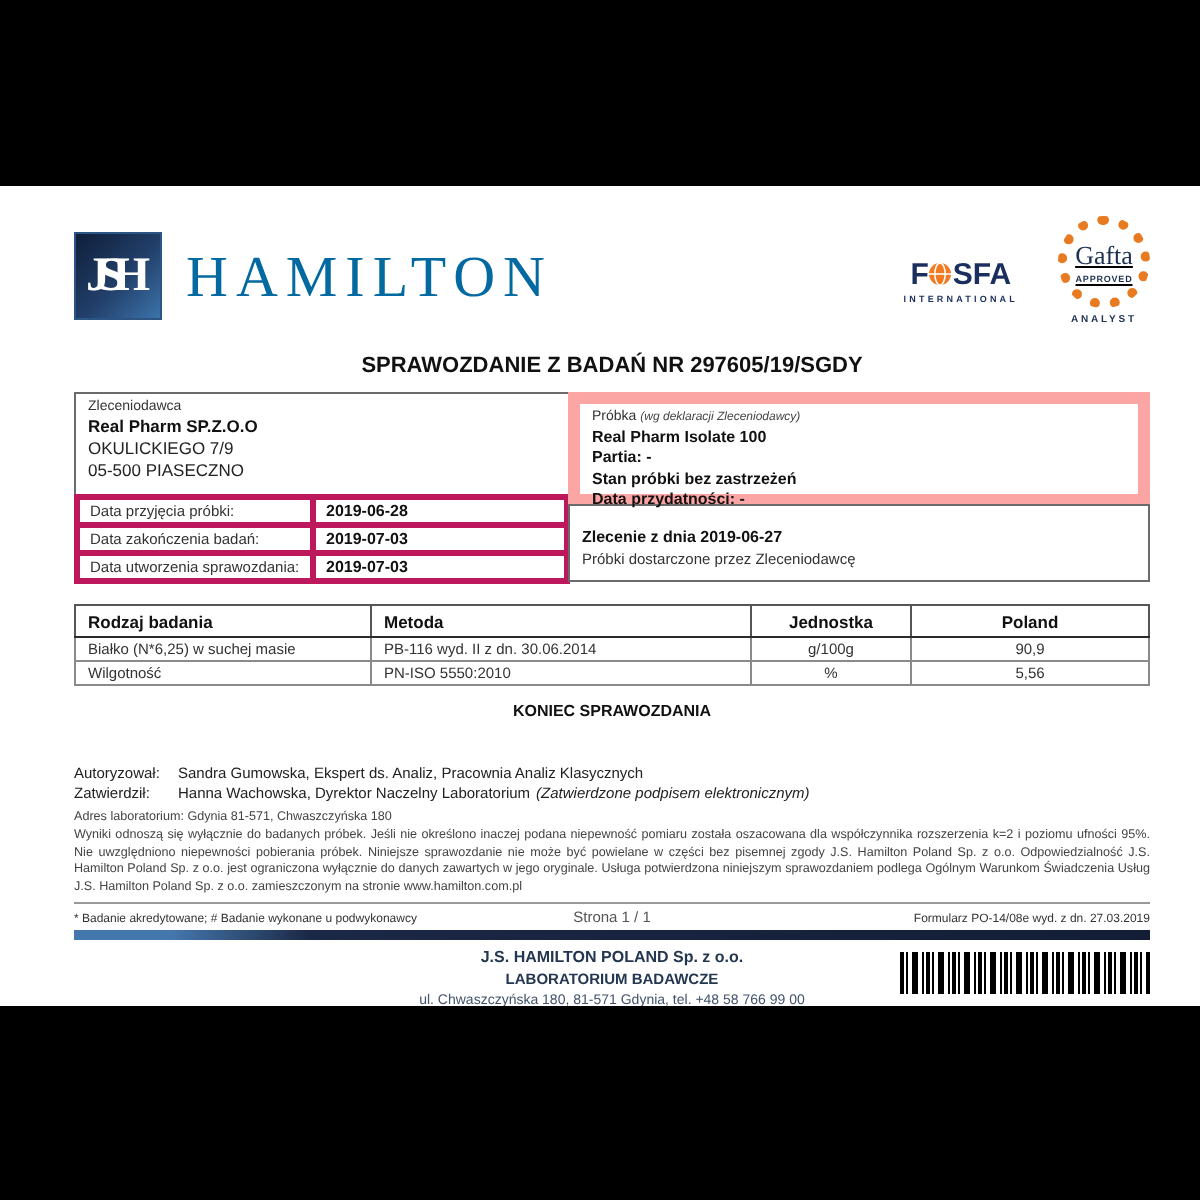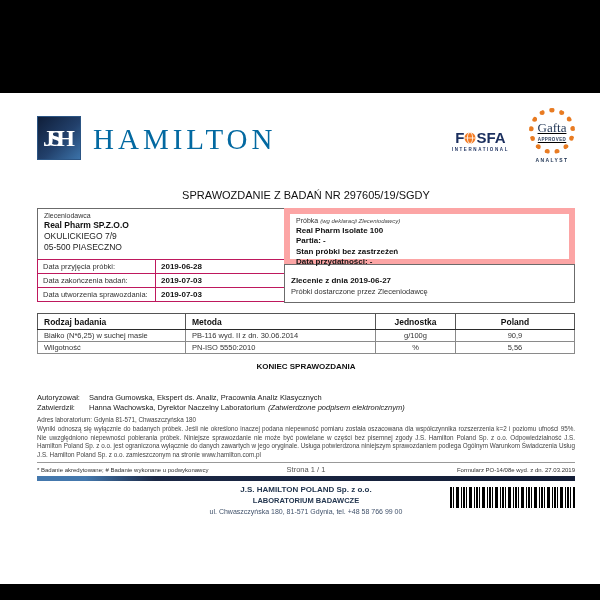--- a/index.html
+++ b/index.html
@@ -1,20 +1,20 @@
 <!DOCTYPE html>
 <html><head>
 <meta charset="utf-8">
 <style>
   * { margin:0; padding:0; box-sizing:border-box; }
   html,body { width:600px; height:600px; }
   body { background:#000; position:relative; font-family:"Liberation Sans", sans-serif; }
 
   .doc {
-    position:absolute; top:93px; left:0; width:600px; height:491px;
+    position:absolute; top:93px; left:0; width:600px; height:410px;
     background:#fff; padding:0 25px 0 37px; overflow:hidden;
   }
 
   
   .header { display:flex; align-items:center; margin-top:22px; height:46px; }
   .jsh-square {
     width:44px; height:44px; flex:0 0 44px;
     background:linear-gradient(135deg,#0f1e39 0%,#22406b 55%,#3c73a9 100%);
     border:1px solid #2c5584; display:flex; align-items:center; justify-content:center;
   }
@@ -36,31 +36,31 @@
     width:46px; height:46px; border:5px dotted #e87b22; border-radius:50%;
     display:flex; flex-direction:column; align-items:center; justify-content:center;
     margin:0 auto;
     text-decoration:underline;
   }
   .gafta-name { font-family:"Liberation Serif", serif; font-size:13px; color:#1d3252; }
   .gafta-approved { font-size:4.5px; font-weight:bold; color:#1d3252; letter-spacing:.4px; margin-top:1px; }
   .gafta-analyst { font-size:5px; font-weight:bold; color:#1d3252; letter-spacing:1.4px; margin-top:3px; }
 
   
-  .report-title { margin-top:28px; text-align:center; font-size:11px; font-weight:normal; color:#111; height:11px; }
+  .report-title { margin-top:16px; text-align:center; font-size:11px; font-weight:bold; color:#111; height:11px; }
 
   
   .info-grid { margin-top:8px; display:flex; }
   .info-left { width:248px; flex:0 0 248px; }
   .client-box { border:1px solid #6b6b6b; height:52px; padding:3px 6px; }
   .small-label { font-size:7px; color:#333; }
   .client-name { font-size:8.5px; font-weight:bold; color:#111; margin-top:1px; }
   .client-line { font-size:8.5px; color:#222; margin-top:1px; }
   .dates-table { width:100%; border-collapse:collapse; margin-top:-1px; }
-  .dates-table td { border:1px solid #be185d; height:14px; padding:0 5px; }
+  .dates-table td { border:3px solid #be185d; height:14px; padding:0 5px; }
   .dates-table td.dlabel { width:118px; font-size:7.5px; color:#333; }
   .dates-table td.dvalue { font-size:8px; font-weight:bold; color:#111; }
   .info-right { flex:1; margin-left:-1px; }
   .sample-box { border:6px solid #fca5a5; height:57px; padding:3px 6px; }
   .sample-note { font-size:6px; font-style:italic; color:#444; }
   .bold-line { font-size:8px; font-weight:bold; color:#111; margin-top:1.5px; }
   .order-box { border:1px solid #6b6b6b; margin-top:-1px; height:39px; padding:4px 6px 0; }
   .order-line { font-size:8px; font-weight:bold; color:#111; margin-top:7px; }
   .delivery-line { font-size:7.5px; color:#333; margin-top:2px; }
 

